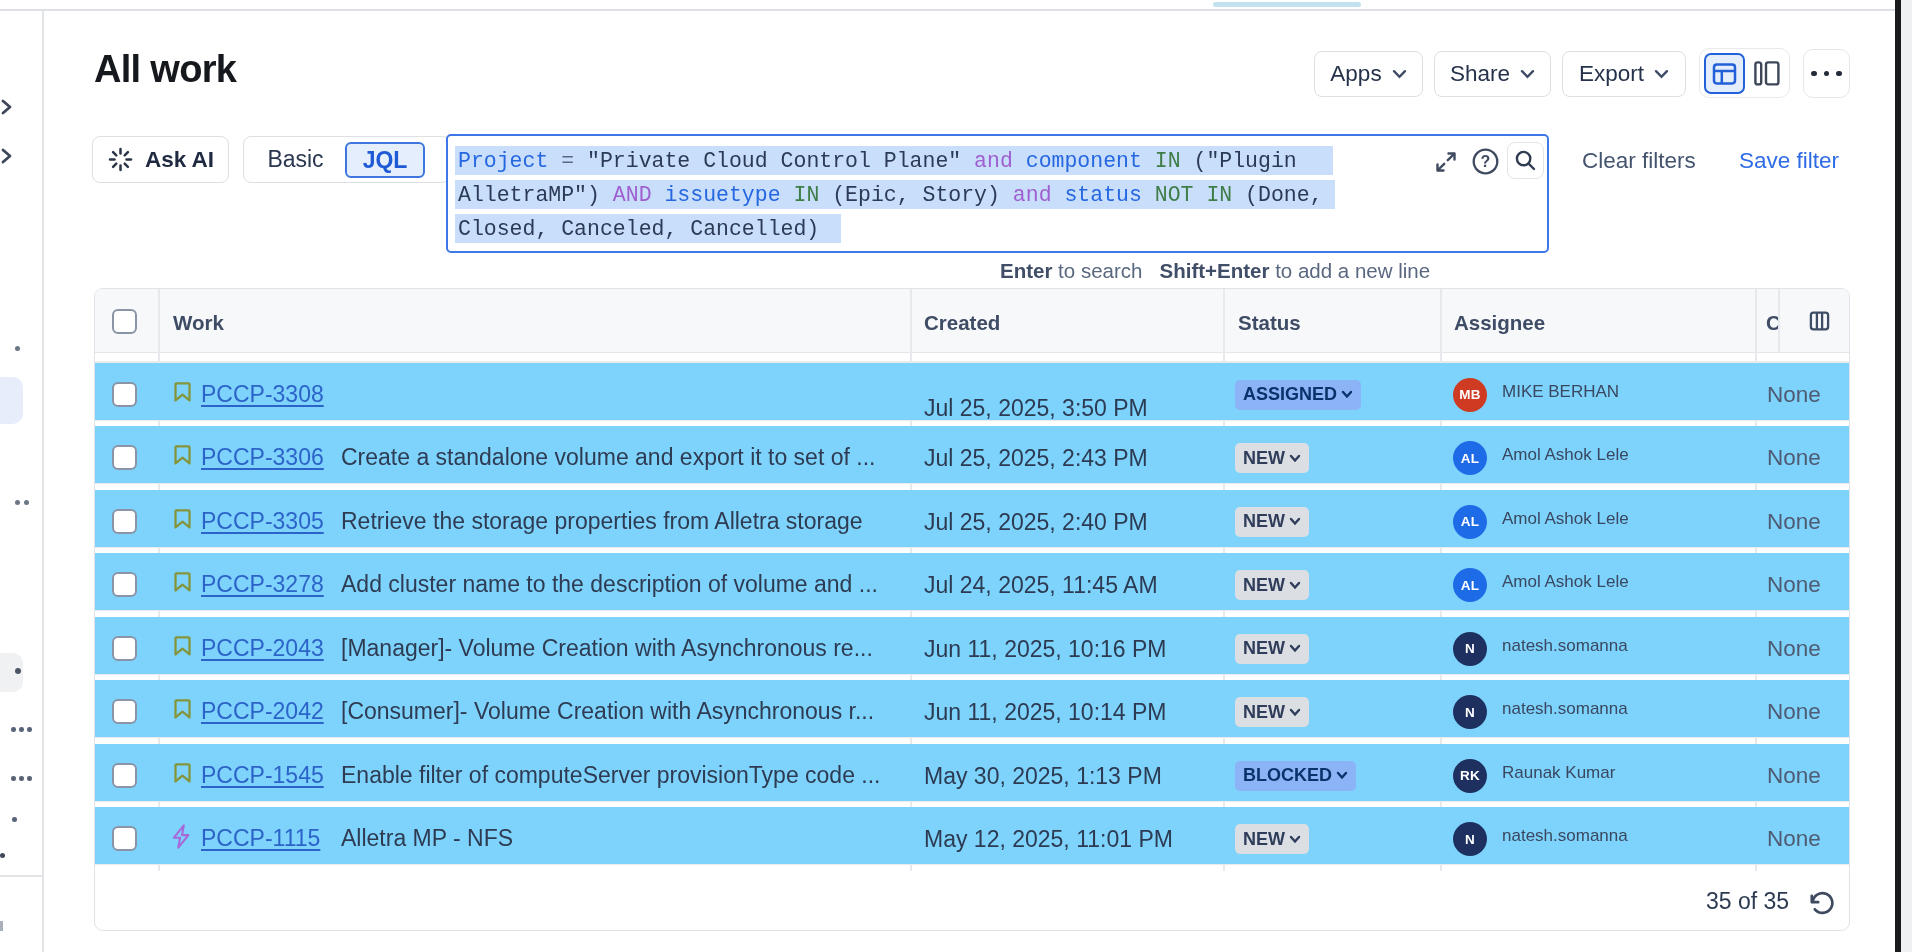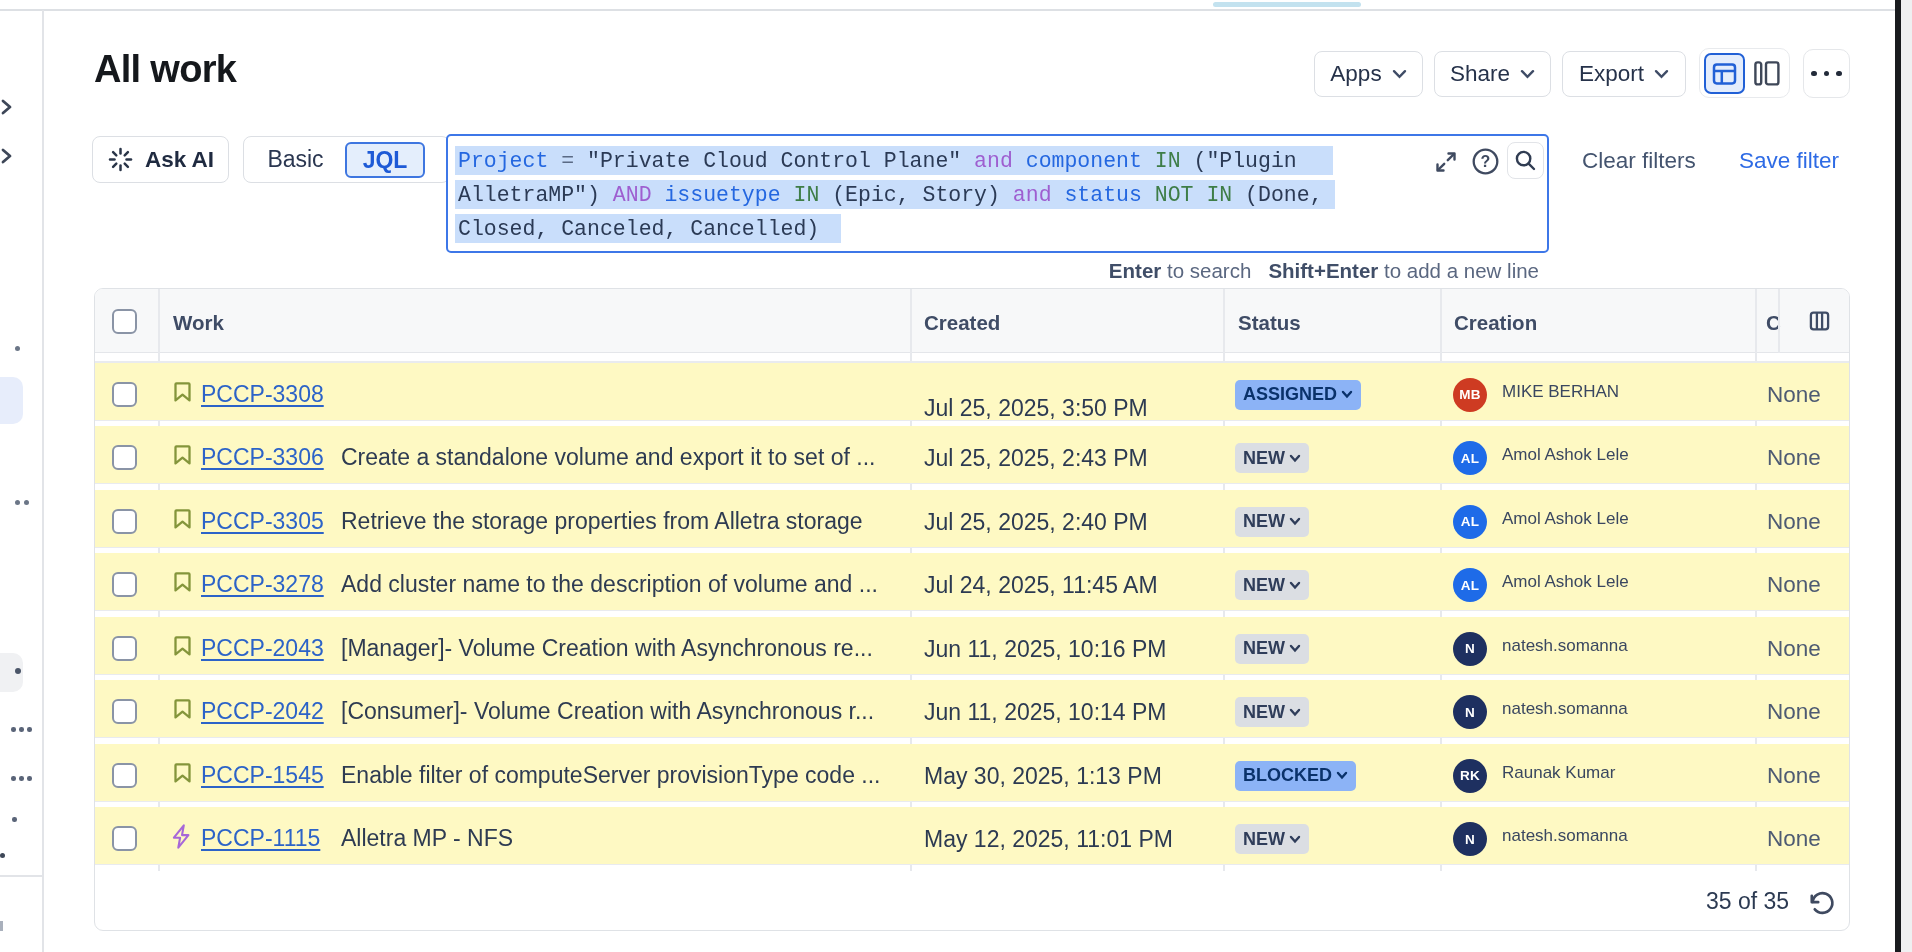--- a/index.html
+++ b/index.html
@@ -2,21 +2,21 @@
 <html><head>
 <meta charset="utf-8">
 <style>
 *{margin:0;padding:0;box-sizing:border-box}
 html,body{background:#fff}
 body{font-family:"Liberation Sans",sans-serif;-webkit-font-smoothing:antialiased}
 #page{position:relative;width:1912px;height:952px;background:#fff;overflow:hidden}
 .abs{position:absolute}
 .btn{position:absolute;display:flex;align-items:center;justify-content:center;gap:10px;background:#fff;border:1.5px solid #DCDFE4;border-radius:8px;font-size:22.5px;font-weight:500;color:#26324A}
 .cb{position:absolute;width:25px;height:25px;border:2px solid #8A94A6;border-radius:6px;background:#fff}
-.row{position:absolute;left:0;width:1756px;height:58px;border-bottom:1.5px solid #E9EBEF;background:#fef9c3}
+.row{position:absolute;left:0;width:1756px;height:58px;border-bottom:1.5px solid #E9EBEF;background:#7dd3fc}
 .key{font-size:23px;color:#2C63C8;text-decoration:underline;text-underline-offset:3px}
 .titl{font-size:23px;color:#2E3B52}
 .dat{font-size:23px;color:#2C3A52}
 .nam{font-size:17px;color:#3A4760}
 .non{font-size:22.5px;color:#4E5B73}
 .pill{display:inline-flex;align-items:center;height:30px;padding:0 8px;border-radius:5px;font-size:18px;font-weight:700;letter-spacing:0}
 .av{position:absolute;width:34px;height:34px;border-radius:50%;color:#fff;font-size:13.5px;font-weight:700;display:flex;align-items:center;justify-content:center;letter-spacing:.3px}
 .hl{position:absolute;background:#C9DEFB;height:29px}
 .jline{position:absolute;left:458px;font-family:"Liberation Mono",monospace;font-size:21.5px;line-height:30px;height:30px;white-space:pre;color:#2B3A55}
 .kw{color:#2467E0}.op{color:#5A6A85}.an{color:#9E5FD0}.grn{color:#3E7D47}
@@ -120,33 +120,33 @@
       <circle cx="14.5" cy="14.5" r="11.8" stroke="#3F4A60" stroke-width="2.3"></circle>
       <text x="14.5" y="20" text-anchor="middle" font-family="Liberation Sans" font-size="16" font-weight="700" fill="#3F4A60">?</text>
     </svg>
 <div class="abs" style="left:1507px;top:142px;width:37px;height:37px;border:1.5px solid #E2E4E8;border-radius:8px;background:#fff;display:flex;align-items:center;justify-content:center">
   <svg width="23" height="23" viewBox="0 0 23 23" fill="none" stroke="#303C52" stroke-width="2.4" stroke-linecap="round">
         <circle cx="9.6" cy="9.6" r="6.7"></circle>
         <line x1="14.6" y1="14.6" x2="20" y2="20"></line>
       </svg>
 </div>
 
-<div class="abs" style="left:1000px;top:259px;width:539px;text-align:right;font-size:20.5px;color:#5A6780"><b style="color:#404E68">Enter</b> to search&nbsp;&nbsp;&nbsp;<b style="color:#404E68">Shift+Enter</b> to add a new line</div>
+<div class="abs" style="left:1000px;top:259px;width:539px;font-size:20.5px;color:#5A6780"><b style="color:#404E68">Enter</b> to search&nbsp;&nbsp;&nbsp;<b style="color:#404E68">Shift+Enter</b> to add a new line</div>
 
 <div class="abs" style="left:1582px;top:148px;font-size:22.5px;color:#44546F">Clear filters</div>
 <div class="abs" style="left:1739px;top:148px;font-size:22.5px;color:#2E6BE5;font-weight:500">Save filter</div>
 
 <div class="abs" style="left:94px;top:288px;width:1756px;height:643px;border:1.5px solid #DFE2E6;border-radius:9px;background:#fff;overflow:hidden">
 
   <div class="abs" style="left:0;top:0;width:1756px;height:64px;background:#F7F8F9;border-bottom:1.5px solid #E4E6EA"></div>
   <span class="cb" style="left:17px;top:20px"></span>
   <span class="hlabel" style="left:78px">Work</span>
   <span class="hlabel" style="left:829px">Created</span>
   <span class="hlabel" style="left:1143px">Status</span>
-  <span class="hlabel" style="left:1359px">Creation</span>
+  <span class="hlabel" style="left:1359px">Assignee</span>
   <span class="hlabel" style="left:1671px">C</span>
   <svg class="abs" style="left:1712px;top:20px" width="25" height="24" viewBox="0 0 24 24" fill="none" stroke="#3F4C66" stroke-width="2.3">
         <rect x="3.4" y="3.6" width="17.2" height="16.8" rx="2.6"></rect>
         <line x1="9.4" y1="3.8" x2="9.4" y2="20.2"></line>
         <line x1="14.6" y1="3.8" x2="14.6" y2="20.2"></line>
       </svg>
 
   <div class="colline" style="left:63px"></div>
   <div class="colline" style="left:815px"></div>
   <div class="colline" style="left:1128px"></div>

